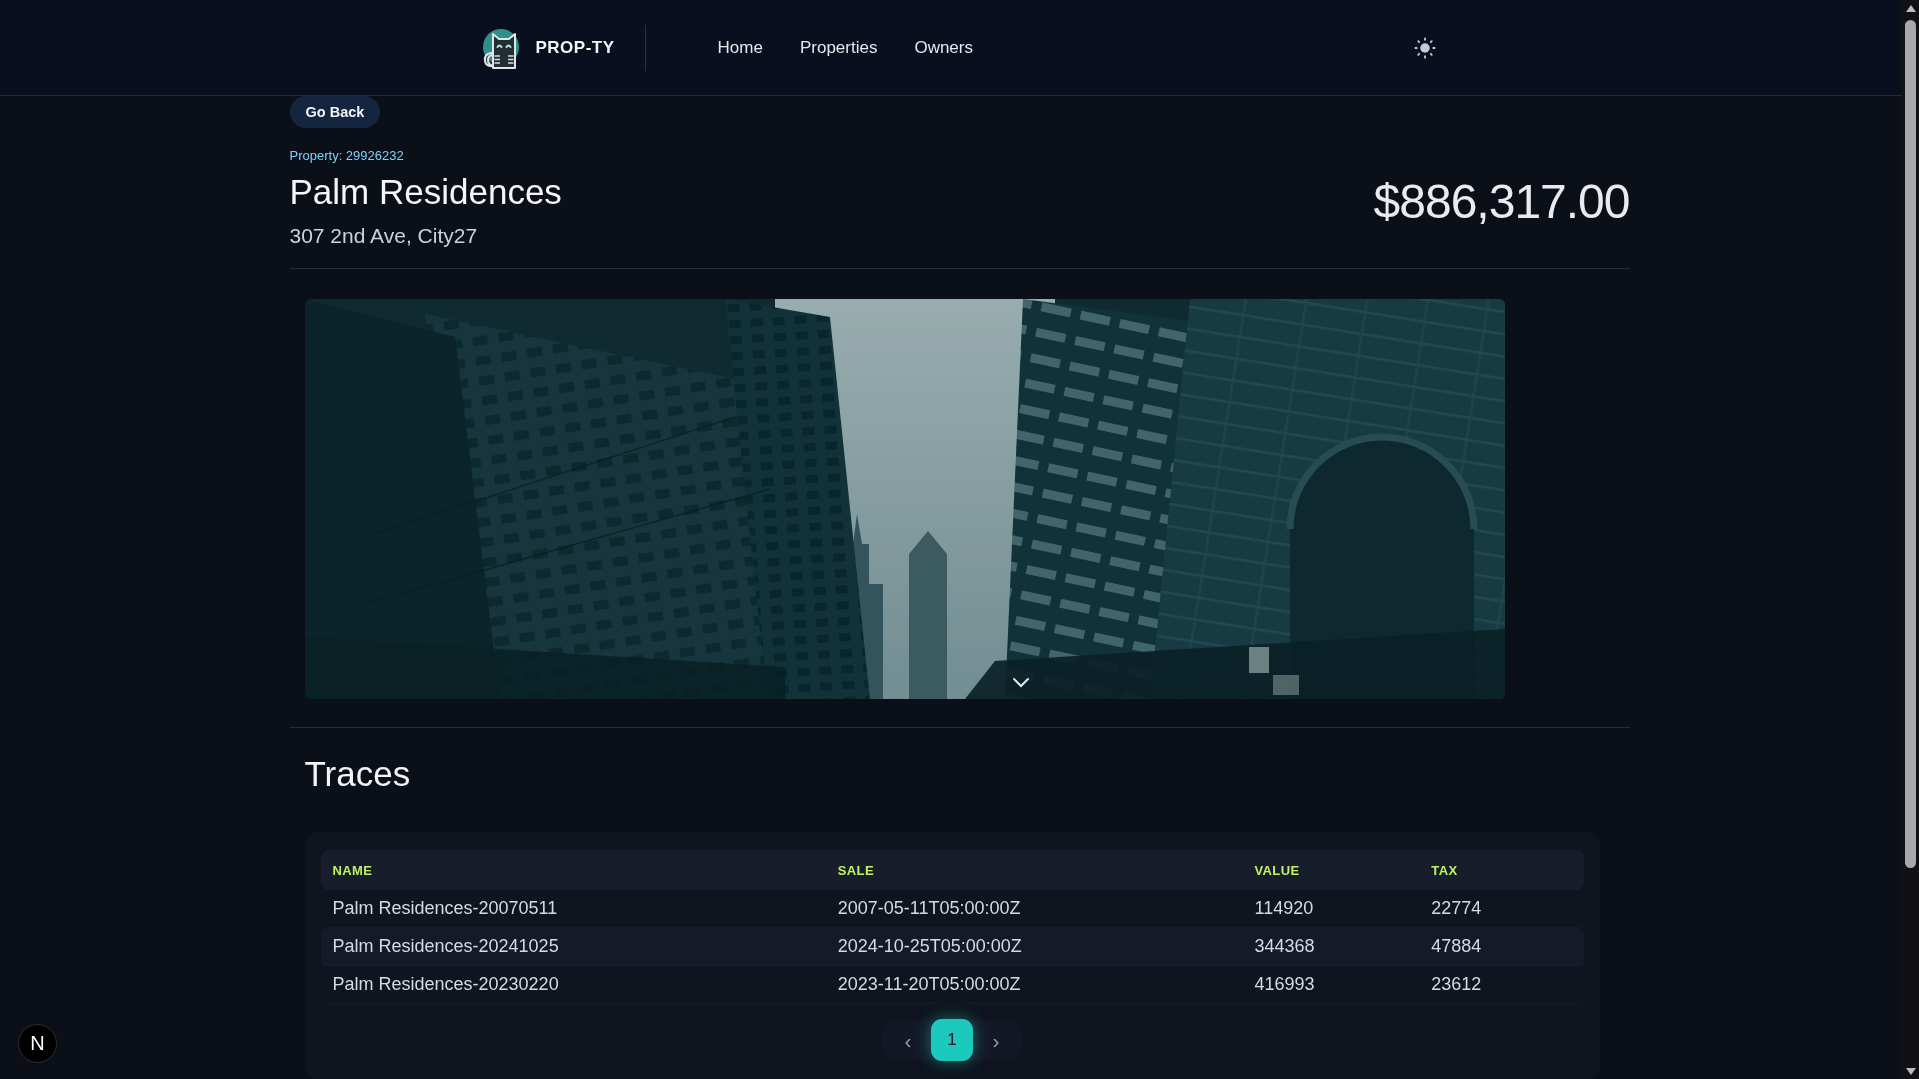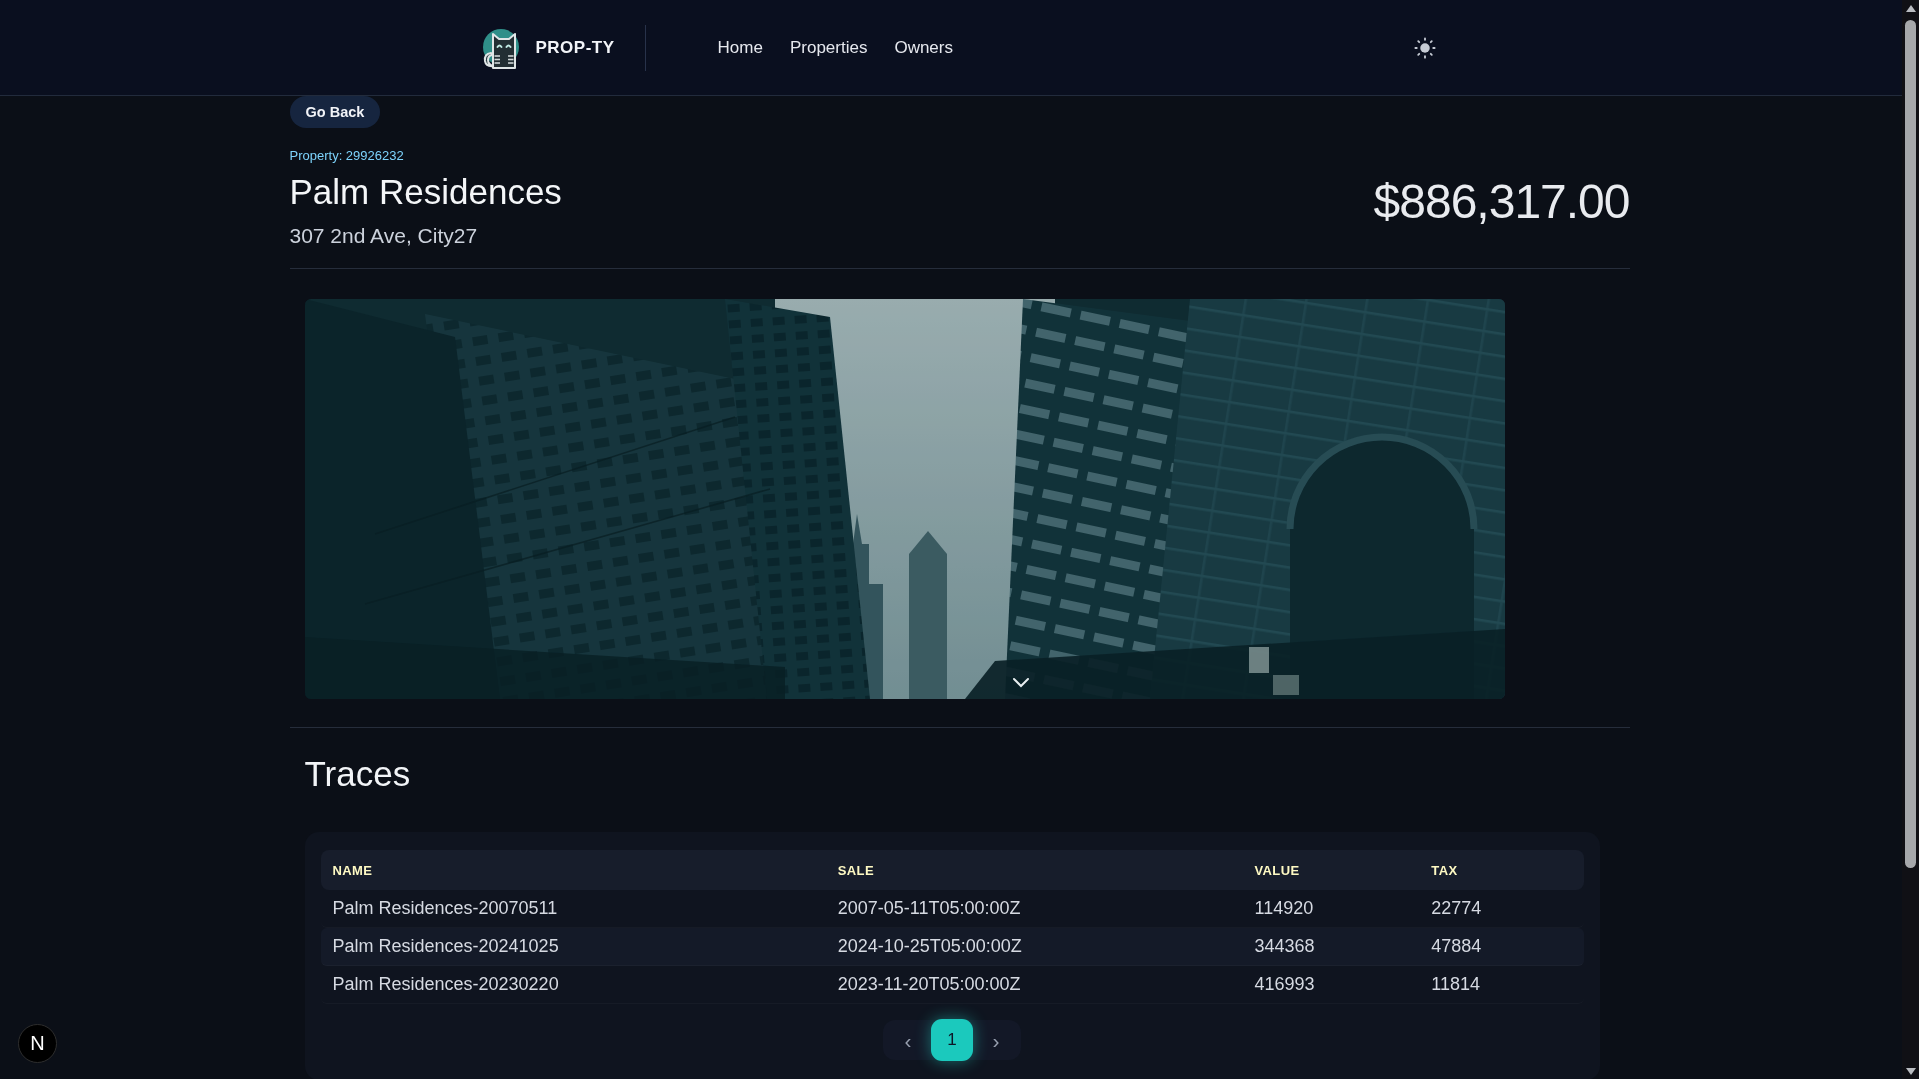--- a/index.html
+++ b/index.html
@@ -5,21 +5,21 @@
   * { margin:0; padding:0; box-sizing:border-box; }
   html,body { width:1919px; height:1079px; overflow:hidden; background:#0b0f17;
               font-family:"Liberation Sans","DejaVu Sans",sans-serif; color:#e7e9ee; }
 
   
   .navbar { height:96px; background:#0a0f1f; border-bottom:1px solid #222b3c; }
   .nav-inner { width:962px; height:100%; margin:0 auto; display:flex; align-items:center; }
   .brand-wrap { display:flex; align-items:center; gap:13px; cursor:pointer; }
   .brand { font-size:17px; font-weight:700; letter-spacing:.5px; color:#f2f4f8; }
   .nav-sep { width:1px; height:46px; background:#28324a; margin:0 32px 0 30px; }
-  .nav-links { display:flex; gap:27px;padding-left:40px; }
+  .nav-links { display:flex; gap:37px;padding-left:40px; }
   .nav-link { font-size:17px; color:#e6e8ee; cursor:pointer; }
   .nav-spacer { flex:1; }
   .theme-btn { background:transparent; border:none; cursor:pointer; width:32px; height:32px;
                display:flex; align-items:center; justify-content:center; }
 
   
   .main { width:1340px; margin:0 auto; }
   .go-back { display:inline-block; padding:8px 16px; font-size:14.5px; font-weight:700;
              border:none; border-radius:18px; background:#16253f; color:#f1f3f7; cursor:pointer;
              font-family:inherit; }
@@ -36,21 +36,21 @@
   .hero-chevron { position:absolute; left:707px; bottom:10px; width:20px; height:14px;
                   background:transparent; border:none; cursor:pointer; padding:0; }
 
   .divider2 { margin-top:28px; border-top:1px solid #262d3b; }
   .traces-heading { margin-top:26px; padding-left:15px; font-size:35px; font-weight:500; color:#f2f4f7; }
 
   
   .card { margin:38px 0 0 15px; width:1295px; background:#0f141f; border-radius:14px;
           padding:18px 16px 14px; }
   .thead { display:flex; align-items:center; height:40px; background:#171d2b; border-radius:8px;
-           font-size:13px; font-weight:700; color:#fef9c3; letter-spacing:.4px; }
+           font-size:13px; font-weight:700; color:#bef264; letter-spacing:.4px; }
   .cell { padding-left:12px; overflow:hidden; white-space:nowrap; }
   .c-name { width:40%; } .c-sale { width:33%; } .c-value { width:14%; } .c-tax { width:13%; }
   .trow { display:flex; align-items:center; height:38px; font-size:18px; color:#d6dae2;
           border-radius:6px; border-bottom:1px solid rgba(255,255,255,.03); }
   .trow.stripe { background:#141a28; }
 
   .pagination { margin:16px auto 6px; width:max-content; display:flex; align-items:center;
                 background:#131827; border-radius:12px; padding:5px 10px; gap:5px; }
   .pg-btn { width:30px; height:30px; display:flex; align-items:center; justify-content:center;
             background:transparent; border:none; color:#98a0b0; font-size:21px; cursor:pointer;
@@ -217,21 +217,21 @@
     <div class="trow stripe">
       <div class="cell c-name">Palm Residences-20241025</div>
       <div class="cell c-sale">2024-10-25T05:00:00Z</div>
       <div class="cell c-value">344368</div>
       <div class="cell c-tax">47884</div>
     </div>
     <div class="trow">
       <div class="cell c-name">Palm Residences-20230220</div>
       <div class="cell c-sale">2023-11-20T05:00:00Z</div>
       <div class="cell c-value">416993</div>
-      <div class="cell c-tax">11814</div>
+      <div class="cell c-tax">23612</div>
     </div>
 
     <div class="pagination">
       <button class="pg-btn">‹</button>
       <button class="pg-current">1</button>
       <button class="pg-btn">›</button>
     </div>
   </section>
 </main>
 

